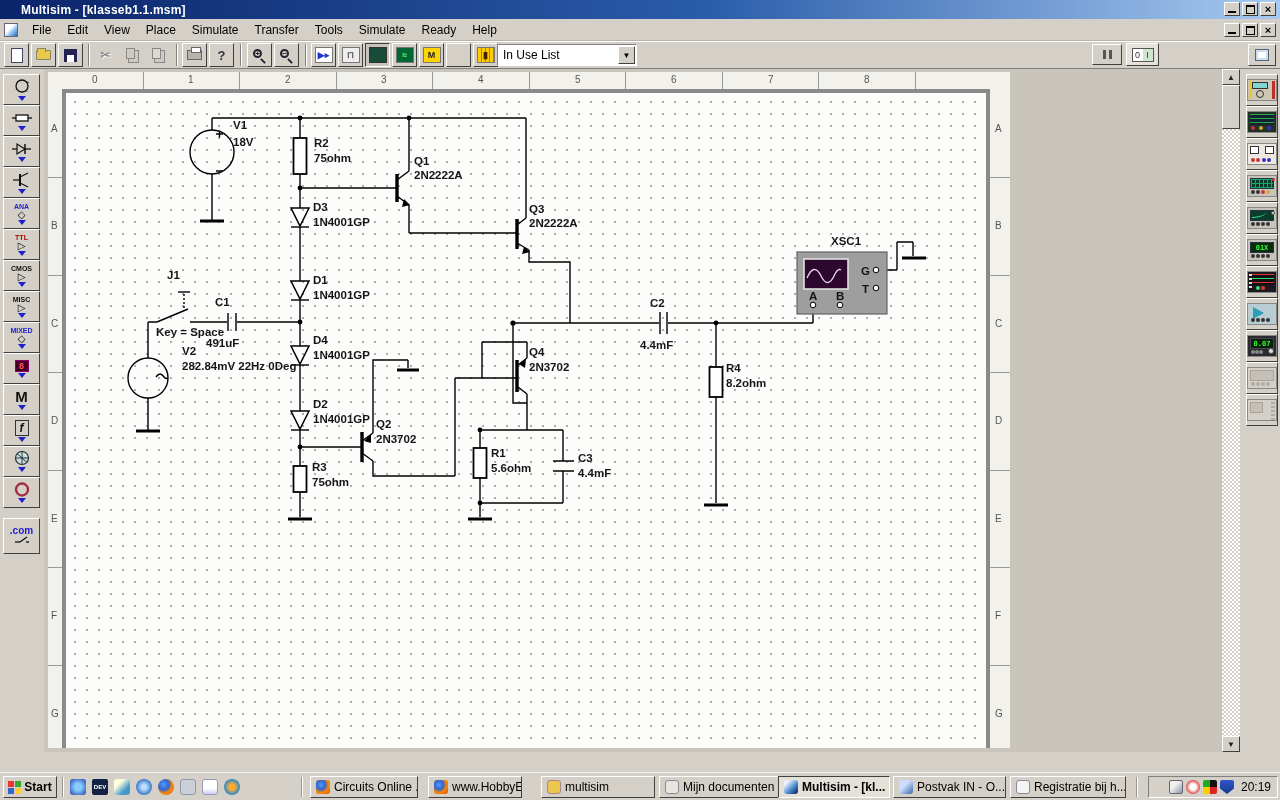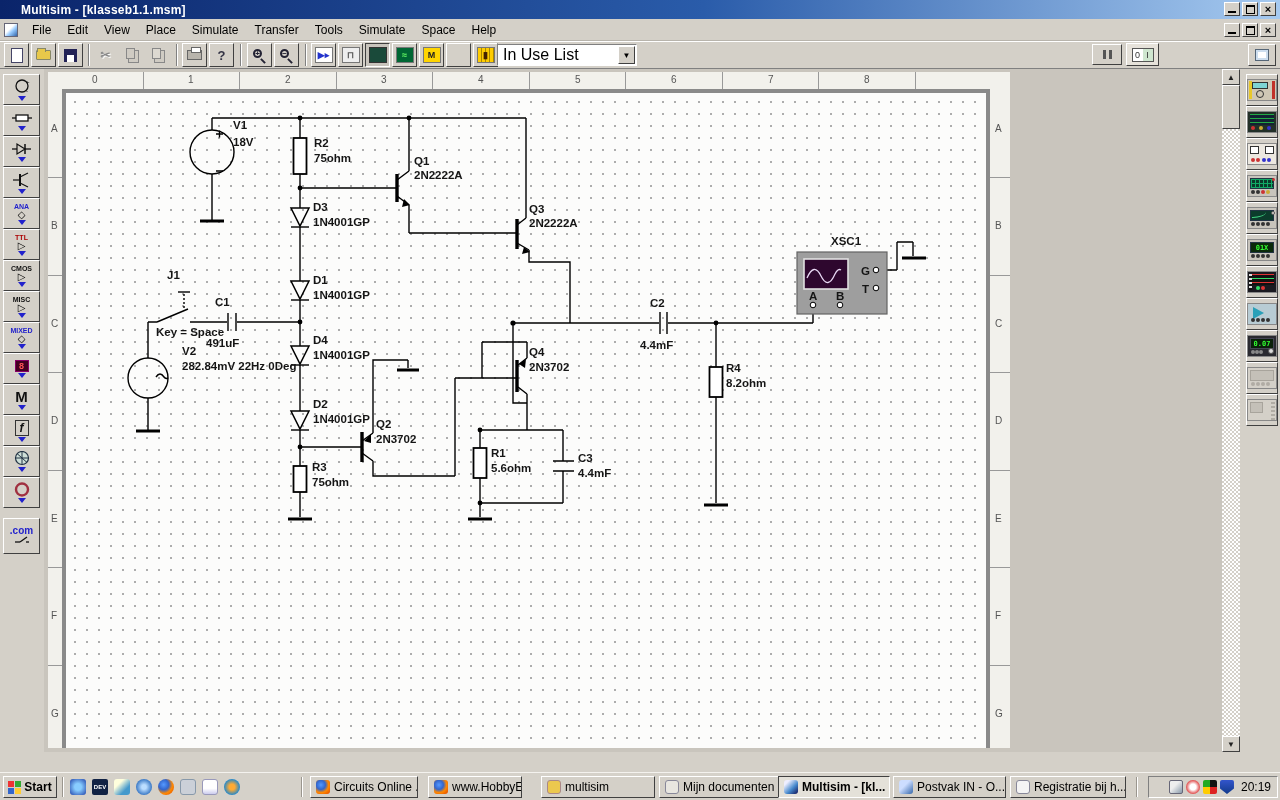--- a/index.html
+++ b/index.html
@@ -43,21 +43,21 @@
   .copy-ico { width:9px; height:11px; background:#cfcbc3; border:1px solid #888; box-shadow:3px 3px 0 #cfcbc3, 3px 3px 0 1px #888; margin:-3px 0 0 -3px; }
   .print-ico { width:15px; height:10px; background:#b8b4ac; border:1px solid #666; position:relative; }
   .print-ico:before { content:""; position:absolute; left:3px; top:-4px; width:8px; height:4px; background:#fff; border:1px solid #666; }
   .zoom-ico { position:relative; width:13px; height:13px; }
   .zoom-ico .lens { position:absolute; left:0; top:0; width:9px; height:9px; border:2px solid #223; border-radius:50%; font-size:8px; line-height:6px; text-align:center; font-weight:bold; color:#223; }
   .zoom-ico .handle { position:absolute; right:0; bottom:0; width:6px; height:2px; background:#223; transform:rotate(45deg); }
   .mini { width:18px; height:16px; border:1px solid #777; font-size:9px; line-height:14px; text-align:center; font-weight:bold; overflow:hidden; }
 
   
   #inuse { left:497px; top:44px; width:140px; height:22px; background:#fff; border:1px solid; border-color:#808080 #fff #fff #808080; display:flex; align-items:center; z-index:31; }
-  #inuse .val { flex:1; font-size:16px; padding-left:5px; color:#000; }
+  #inuse .val { flex:1; font-size:12px; padding-left:5px; color:#000; }
   #inuse .drop { width:17px; height:18px; margin-right:1px; display:flex; align-items:center; justify-content:center; font-size:8px; }
   #pausebtn { left:1092px; top:44px; width:30px; height:21px; display:flex; gap:3px; align-items:center; justify-content:center; z-index:31; }
   #pausebtn i { width:3px; height:9px; background:#555; }
   #runswitch { left:1126px; top:43px; width:33px; height:23px; background:#e6e2da; z-index:31; display:flex; align-items:center; justify-content:center; }
   #runswitch .rocker { width:22px; height:14px; background:#fff; border:1px solid #555; display:flex; }
   #runswitch .rocker span { flex:1; text-align:center; font-size:9px; line-height:12px; color:#333; }
   #minibtn { left:1248px; top:44px; width:28px; height:22px; z-index:31; display:flex; align-items:center; justify-content:center; }
   #minibtn .scr { width:14px; height:12px; background:#fff; border:1px solid #567; box-shadow:inset 0 0 0 2px #cde; }
 
   
@@ -138,21 +138,21 @@
   <div id="menubar" class="abs">
     <div class="micon"></div>
     <div class="mi">File</div>
     <div class="mi">Edit</div>
     <div class="mi">View</div>
     <div class="mi">Place</div>
     <div class="mi">Simulate</div>
     <div class="mi">Transfer</div>
     <div class="mi">Tools</div>
     <div class="mi">Simulate</div>
-    <div class="mi">Space</div>
+    <div class="mi">Ready</div>
     <div class="mi">Help</div>
     <div class="wgroup" style="top:4px;">
       <div class="wbtn raised"><span class="ico-min"></span></div>
       <div class="wbtn raised"><span class="ico-res"></span></div>
       <div class="wbtn raised"><span class="ico-x">×</span></div>
     </div>
   </div>
 
   <div id="toolbar" class="abs">
     <div class="tbtn raised" style="left:4px">

